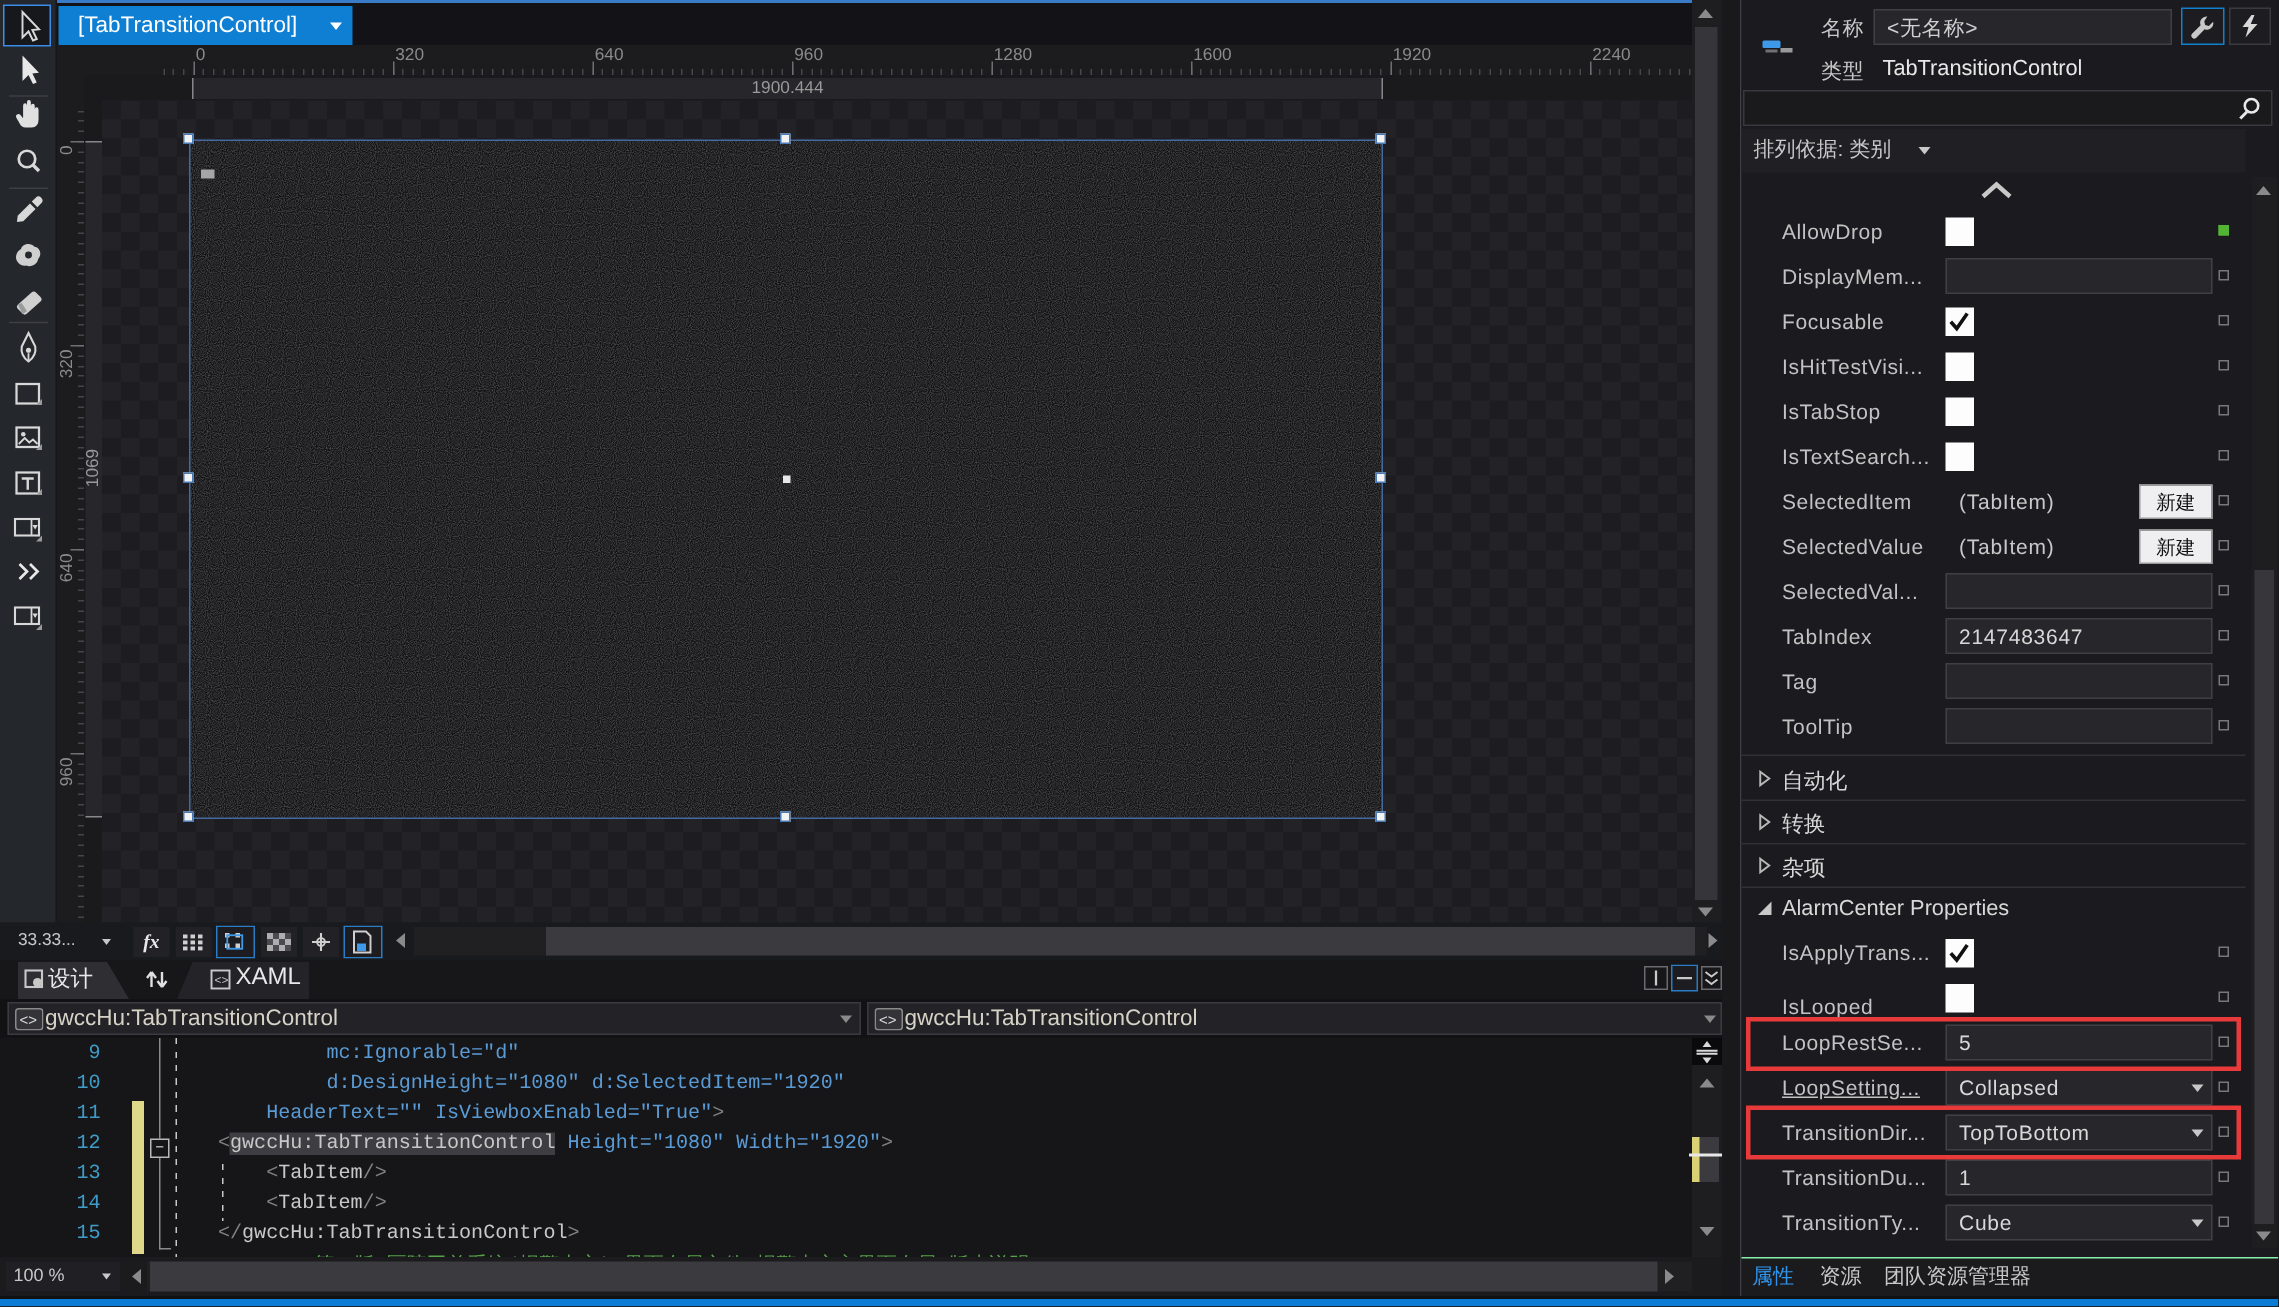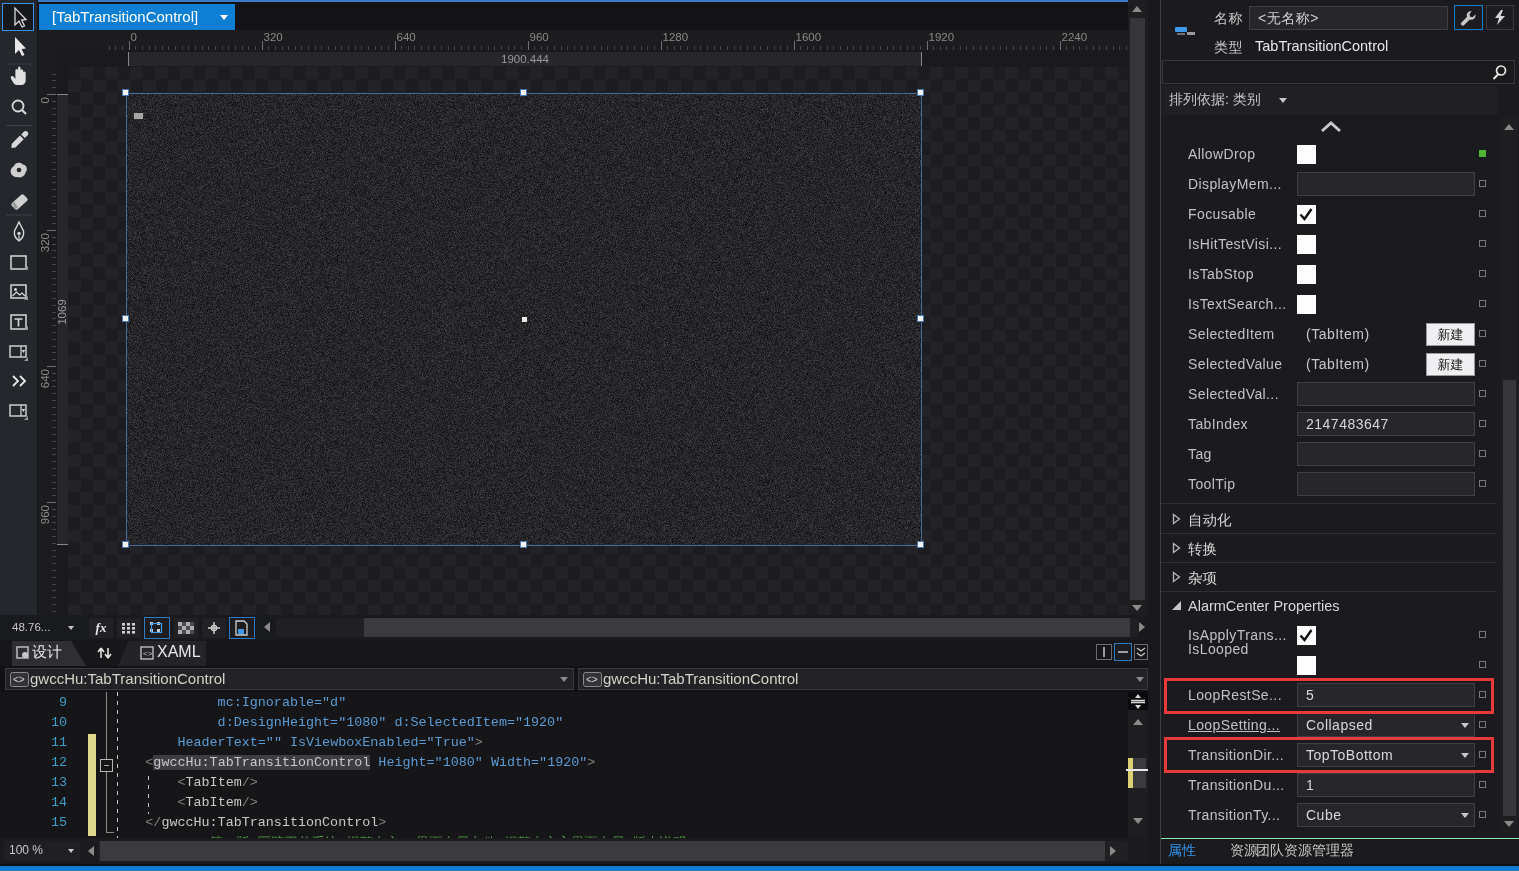--- a/index.html
+++ b/index.html
@@ -353,21 +353,21 @@
 <div class="han" style="left:122px;top:541px;"></div>
 <div class="han" style="left:520px;top:541px;"></div>
 <div class="han" style="left:917px;top:541px;"></div>
 <div class="ab" style="left:522px;top:317px;width:5px;height:5px;background:#e8e8e8;"></div>
 <div class="ab" style="left:1128px;top:0;width:20px;height:615px;background:#1e1e21;">
       <span class="sarr" style="left:4px;top:6px;border-left:5px solid transparent;border-right:5px solid transparent;border-bottom:6px solid #8a8a8a;"></span>
       <span class="ab" style="left:2px;top:18px;width:15px;height:582px;background:#35353a;"></span>
       <span class="sarr" style="left:4px;top:605px;border-left:5px solid transparent;border-right:5px solid transparent;border-top:6px solid #8a8a8a;"></span>
     </div>
 <div class="ab" style="left:0;top:615px;width:1148px;height:25px;background:#191a1d;">
-<span class="ab" style="left:8px;top:4px;width:72px;height:18px;color:#c8c8c8;font-size:11.5px;line-height:17px;"><span style="margin-left:4px;">48.76...</span><span class="sarr" style="left:60px;top:7px;border-left:3.5px solid transparent;border-right:3.5px solid transparent;border-top:4.5px solid #c8c8c8;"></span></span>
+<span class="ab" style="left:8px;top:4px;width:72px;height:18px;color:#c8c8c8;font-size:11.5px;line-height:17px;"><span style="margin-left:4px;">33.33...</span><span class="sarr" style="left:60px;top:7px;border-left:3.5px solid transparent;border-right:3.5px solid transparent;border-top:4.5px solid #c8c8c8;"></span></span>
 <span class="ab" style="left:89px;top:3px;width:24px;height:20px;background:#222226;color:#e8e8e8;font-style:italic;font-size:13px;line-height:19px;text-align:center;font-family:'Liberation Serif',serif;"><b>fx</b></span>
 <svg class="ab" style="left:117px;top:2px;" width="142" height="22" viewBox="0 0 142 22">
 <rect x="0" y="1" width="24" height="20" fill="#222226"></rect>
 <rect x="5" y="6" width="3" height="2.6" fill="#d0d0d0"></rect>
 <rect x="10" y="6" width="3" height="2.6" fill="#d0d0d0"></rect>
 <rect x="15" y="6" width="3" height="2.6" fill="#d0d0d0"></rect>
 <rect x="5" y="10" width="3" height="2.6" fill="#d0d0d0"></rect>
 <rect x="10" y="10" width="3" height="2.6" fill="#d0d0d0"></rect>
 <rect x="15" y="10" width="3" height="2.6" fill="#d0d0d0"></rect>
 <rect x="5" y="14" width="3" height="2.6" fill="#d0d0d0"></rect>
@@ -576,21 +576,21 @@
 <svg class="ab" style="left:10px;top:600px;" width="11" height="11">
         <path d="M10 1 L10 10 L1 10 Z" fill="#c8c8c8"></path>
       </svg>
 <span class="ab" style="left:27px;top:598px;color:#d8d8d8;font-size:14.5px;">AlarmCenter Properties</span>
 <span class="lbl" style="left:27px;top:627px;">IsApplyTrans...</span>
       <span class="cb" style="left:136px;top:626px;"></span>
       <svg class="ab" style="left:136px;top:626px;" width="18" height="18">
         <path d="M3.5 9.5 l4 4.5 7 -10" fill="none" stroke="#111" stroke-width="2.4"></path>
       </svg>
       <span class="mk" style="left:318px;top:631px;"></span>
-<span class="lbl" style="left:27px;top:641px;text-align:center;">IsLooped</span>
+<span class="lbl" style="left:27px;top:663px;text-align:center;">IsLooped</span>
       <span class="cb" style="left:136px;top:656px;"></span>
       <span class="mk" style="left:318px;top:661px;"></span>
 <span class="lbl" style="left:27px;top:687px;">LoopRestSe...</span>
       <span class="tb" style="left:136px;top:683px;width:178px;height:24px;"></span>
       <span class="val" style="left:145px;top:687px;">5</span>
       <span class="mk" style="left:318px;top:691px;"></span>
 <span class="lbl" style="left:27px;top:717px;text-decoration:underline;">LoopSetting...</span>
       <span class="tb" style="left:136px;top:713px;width:178px;height:24px;"></span>
       <span class="val" style="left:145px;top:717px;">Collapsed</span>
       <span class="sarr" style="left:300px;top:723px;border-left:4px solid transparent;border-right:4px solid transparent;border-top:5px solid #c8c8c8;"></span>
@@ -611,15 +611,15 @@
       <span class="mk" style="left:318px;top:811px;"></span>
 <span class="ab" style="left:3px;top:678px;width:330px;height:36px;border:3px solid #e83a3a;"></span>
 <span class="ab" style="left:3px;top:737px;width:330px;height:36px;border:3px solid #e83a3a;"></span>
 <span class="ab" style="left:340px;top:118px;width:17px;height:714px;background:#1e1e21;"></span>
 <span class="sarr" style="left:343px;top:124px;border-left:5px solid transparent;border-right:5px solid transparent;border-bottom:6px solid #8a8a8a;"></span>
 <span class="ab" style="left:342px;top:380px;width:13px;height:436px;background:#37373b;"></span>
 <span class="sarr" style="left:343px;top:821px;border-left:5px solid transparent;border-right:5px solid transparent;border-top:6px solid #8a8a8a;"></span>
 </div>
 <div class="ab" style="left:1161px;top:838px;width:358px;height:26px;background:#1b1b1e;border-top:1px solid #86efac;">
       <span class="ab" style="left:7px;top:3px;color:#2f94ea;font-size:14px;">属性</span>
-      <span class="ab" style="left:52px;top:3px;color:#c8c8c8;font-size:14px;margin-left:17px;">资源</span>
+      <span class="ab" style="left:52px;top:3px;color:#c8c8c8;font-size:14px;">资源</span>
       <span class="ab" style="left:95px;top:3px;color:#c8c8c8;font-size:14px;">团队资源管理器</span>
     </div>
 </div>
 </body></html>

